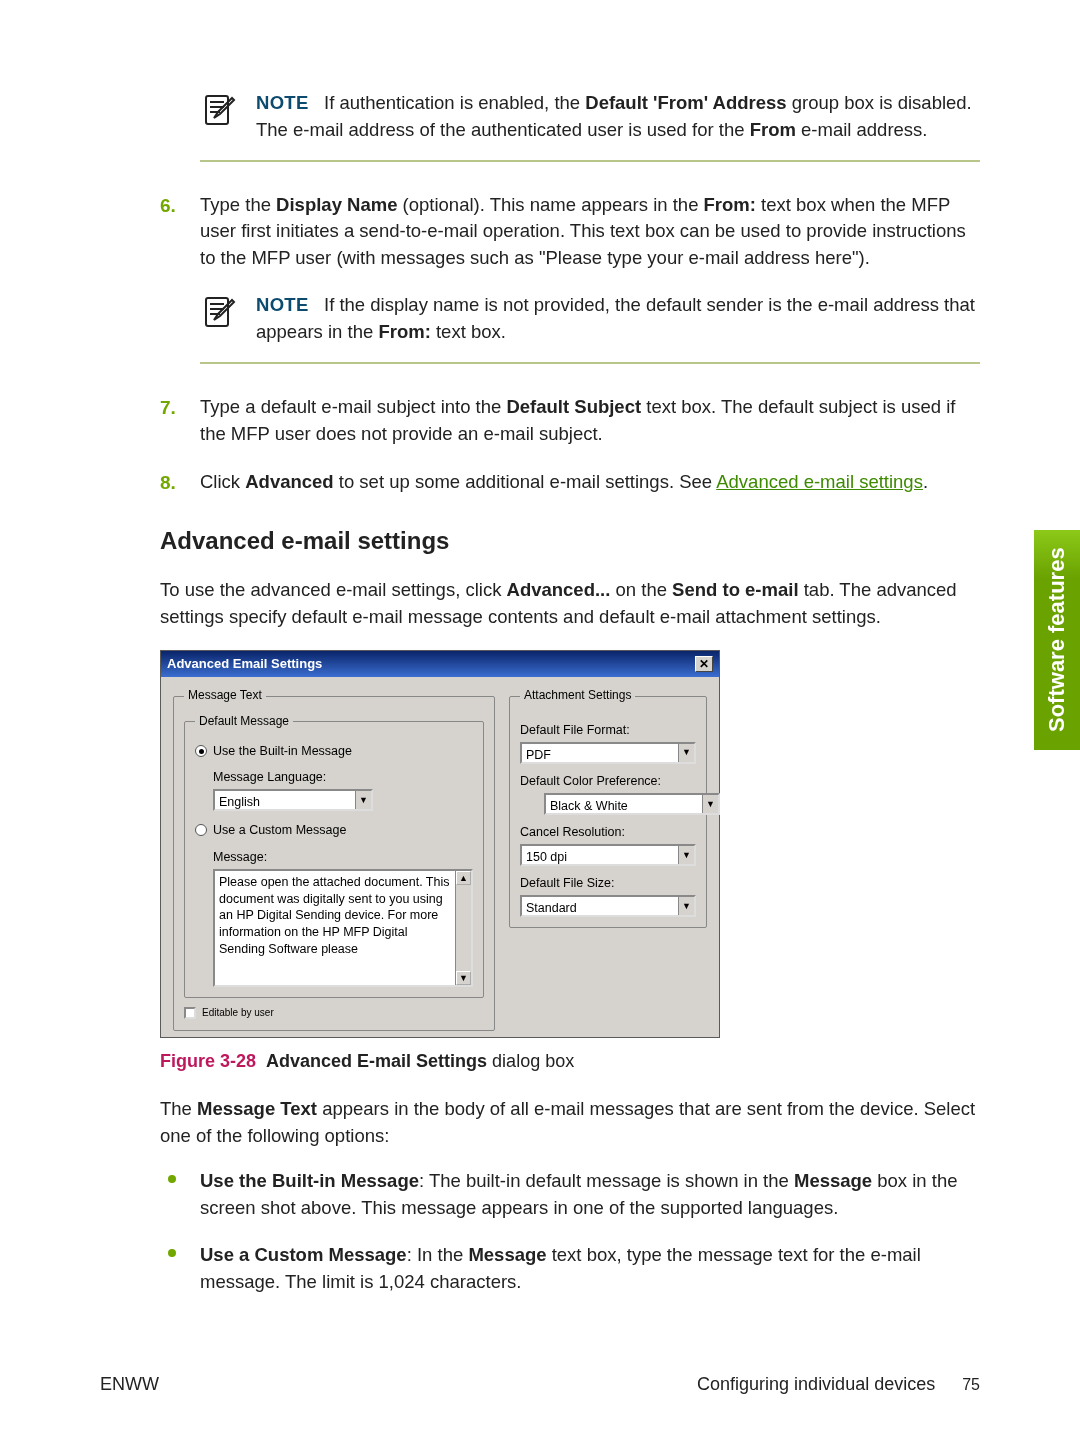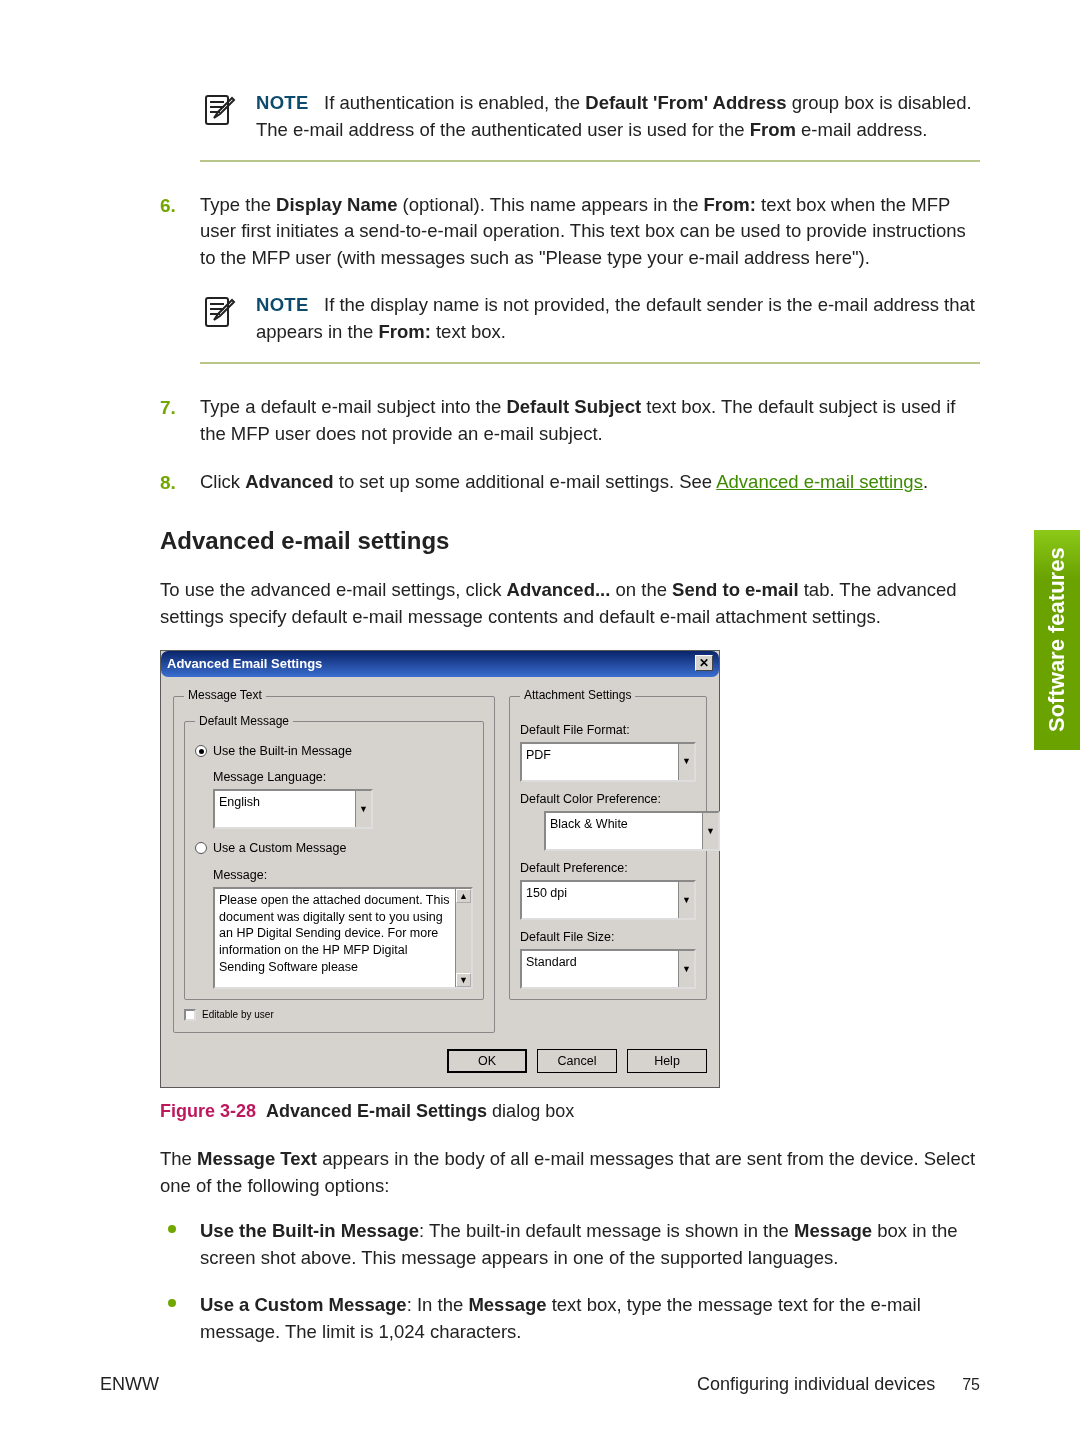--- a/index.html
+++ b/index.html
@@ -53,21 +53,21 @@
     font-family: Tahoma, Arial, sans-serif;
     font-size:13px;
     color:#000;
   }
   .dialog-titlebar {
     background: linear-gradient(#0a246a, #3a6ed0);
     color:#fff;
     font-weight:bold;
     font-size:13px;
     padding:4px 6px;
-    display:flex; justify-content:space-between; border-radius:7px;
+    display:flex; justify-content:space-between; align-items:center;
   }
   .close-btn {
     width:18px; height:16px; background:#d6d3ce;
     border:1px solid #fff; border-right-color:#444; border-bottom-color:#444;
     color:#000; font-weight:bold; text-align:center; line-height:14px; font-size:12px;
   }
   .dialog-body {
     padding:10px 12px 6px 12px;
     display:flex; gap:14px;
   }
@@ -84,32 +84,32 @@
   .col-left { flex:1; }
   .col-right { width:208px; }
   .radio-row { display:flex; align-items:center; gap:6px; margin:4px 0; font-size:12.5px; }
   .radio {
     width:12px;height:12px;border:1px solid #555;border-radius:50%;
     display:inline-flex;align-items:center;justify-content:center;background:#fff;
   }
   .radio.checked::after{content:'';width:5px;height:5px;background:#000;border-radius:50%;}
   .select-win {
     display:flex; align-items:stretch; background:#fff;
-    border:2px inset #ddd; height:40px; font-size:12.5px;
+    border:2px inset #ddd; height:22px; font-size:12.5px;
     width:160px;
   }
   .select-win .sel-val { flex:1; padding:2px 4px; white-space:nowrap; overflow:hidden; }
   .select-win .sel-btn {
     width:16px; background:#d6d3ce;
     border-left:1px solid #888;
     display:flex;align-items:center;justify-content:center;font-size:9px;
   }
   .label-sm { font-size:12.5px; margin-top:8px; margin-bottom:3px; display:block; }
   .textarea-win {
-    background:#fff; border:2px inset #ddd; width:260px; height:102px;
+    background:#fff; border:2px inset #ddd; width:260px; height:118px;
     display:flex;
   }
   .textarea-win .ta-content { flex:1; padding:3px 4px; font-size:12.5px; line-height:1.35; overflow:hidden; }
   .textarea-scroll { width:16px; background:#d6d3ce; border-left:1px solid #888;
     display:flex; flex-direction:column; justify-content:space-between; align-items:center;
   }
   .textarea-scroll .up,.textarea-scroll .dn{font-size:9px;background:#d6d3ce;width:100%;text-align:center;border:1px outset #fff;height:14px;line-height:12px;}
   .checkbox-row { display:flex; align-items:center; gap:6px; font-size:10px; }
   .chk { width:12px;height:12px;background:#fff;border:2px inset #ddd; }
   .button-row { display:flex; justify-content:flex-end; gap:10px; padding:10px 12px 14px 12px; }
@@ -256,37 +256,32 @@
           <span class="label-sm">Default File Format:</span>
           <div class="select-win" style="width:100%;">
             <div class="sel-val">PDF</div>
               <div class="sel-btn">▼</div>
           </div>
           <span class="label-sm">Default Color Preference:</span>
           <div class="select-win" style="width:100%;margin-left:24px;">
             <div class="sel-val">Black &amp; White</div>
               <div class="sel-btn">▼</div>
           </div>
-          <span class="label-sm">Default Preference:</span>
+          <span class="label-sm">Cancel Resolution:</span>
           <div class="select-win" style="width:100%;gap:8px;">
             <div class="sel-val">150 dpi</div>
               <div class="sel-btn">▼</div>
           </div>
           <span class="label-sm">Default File Size:</span>
           <div class="select-win" style="width:100%;gap:41px;">
             <div class="sel-val">Standard</div>
               <div class="sel-btn">▼</div>
           </div>
         </fieldset>
       </div>
-    </div>
-    <div class="button-row">
-      <div class="win-button default">OK</div>
-      <div class="win-button">Cancel</div>
-      <div class="win-button">Help</div>
     </div>
   </div>
 
   <div class="figure-caption">
     <span class="fig-label">Figure 3-28</span>&nbsp;
     <span class="fig-title">Advanced E-mail Settings</span><span> dialog box</span>
   </div>
 
   <p>
     <span>The </span><span class="b">Message Text</span><span> appears in the body of all e-mail messages that are sent from the device. Select one of the following options:</span>

